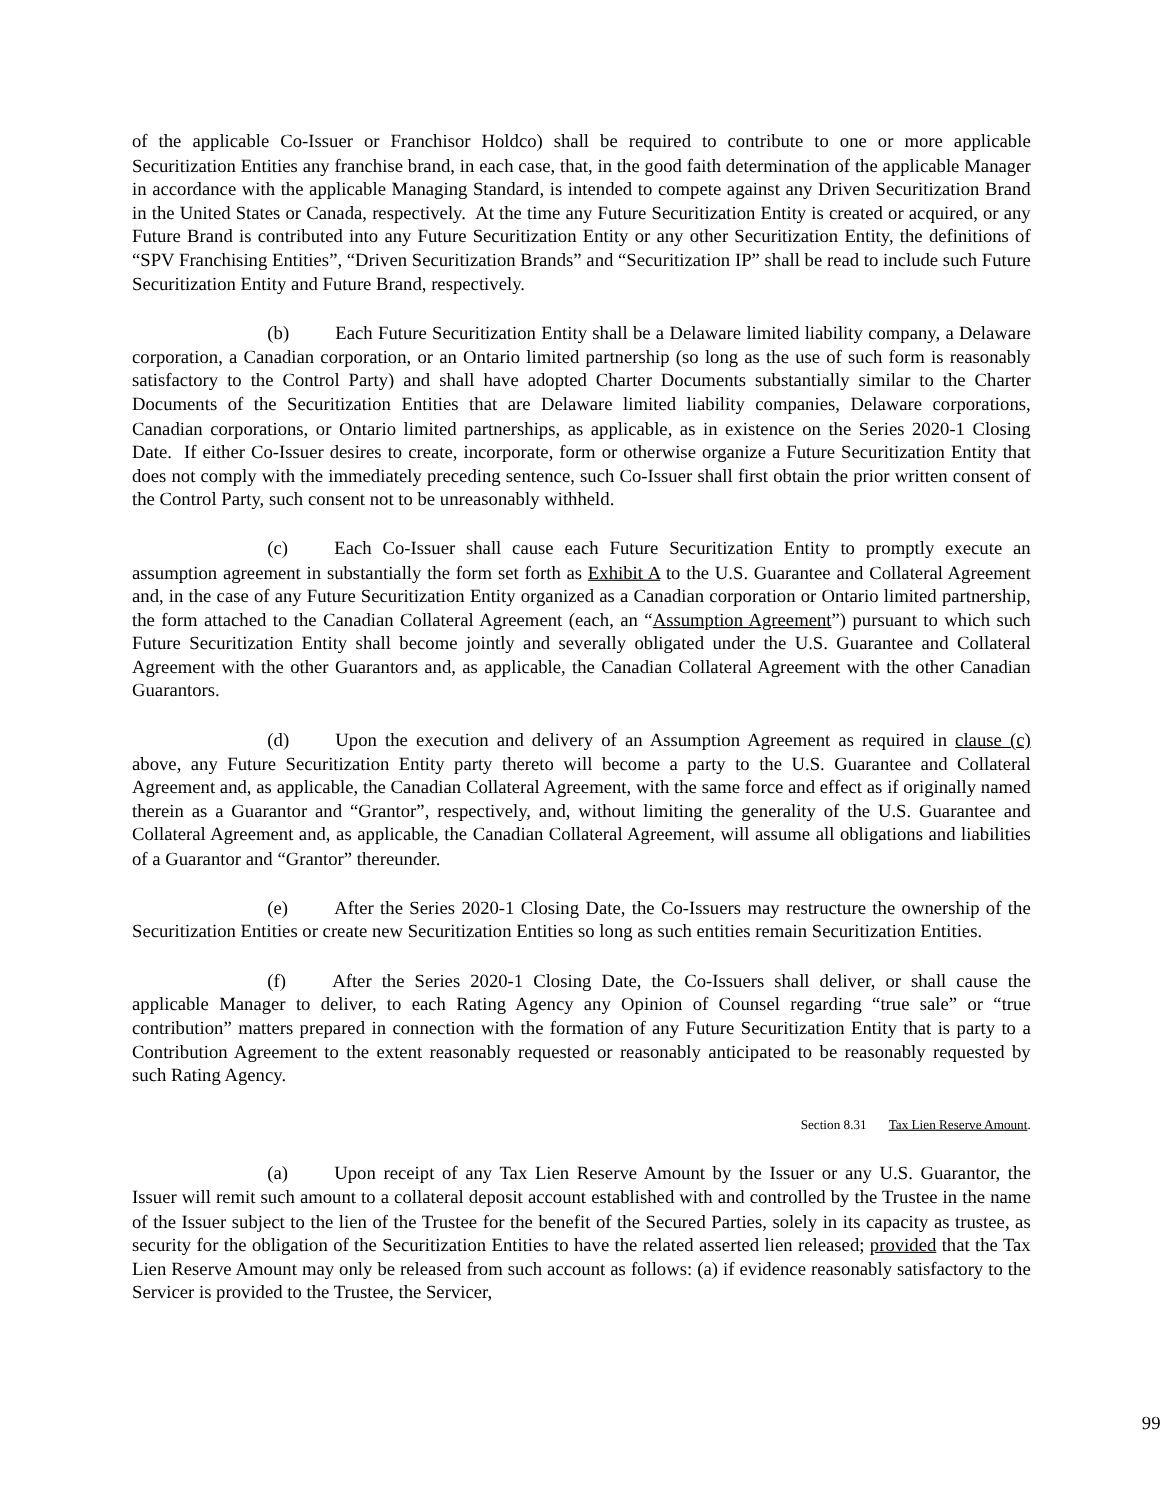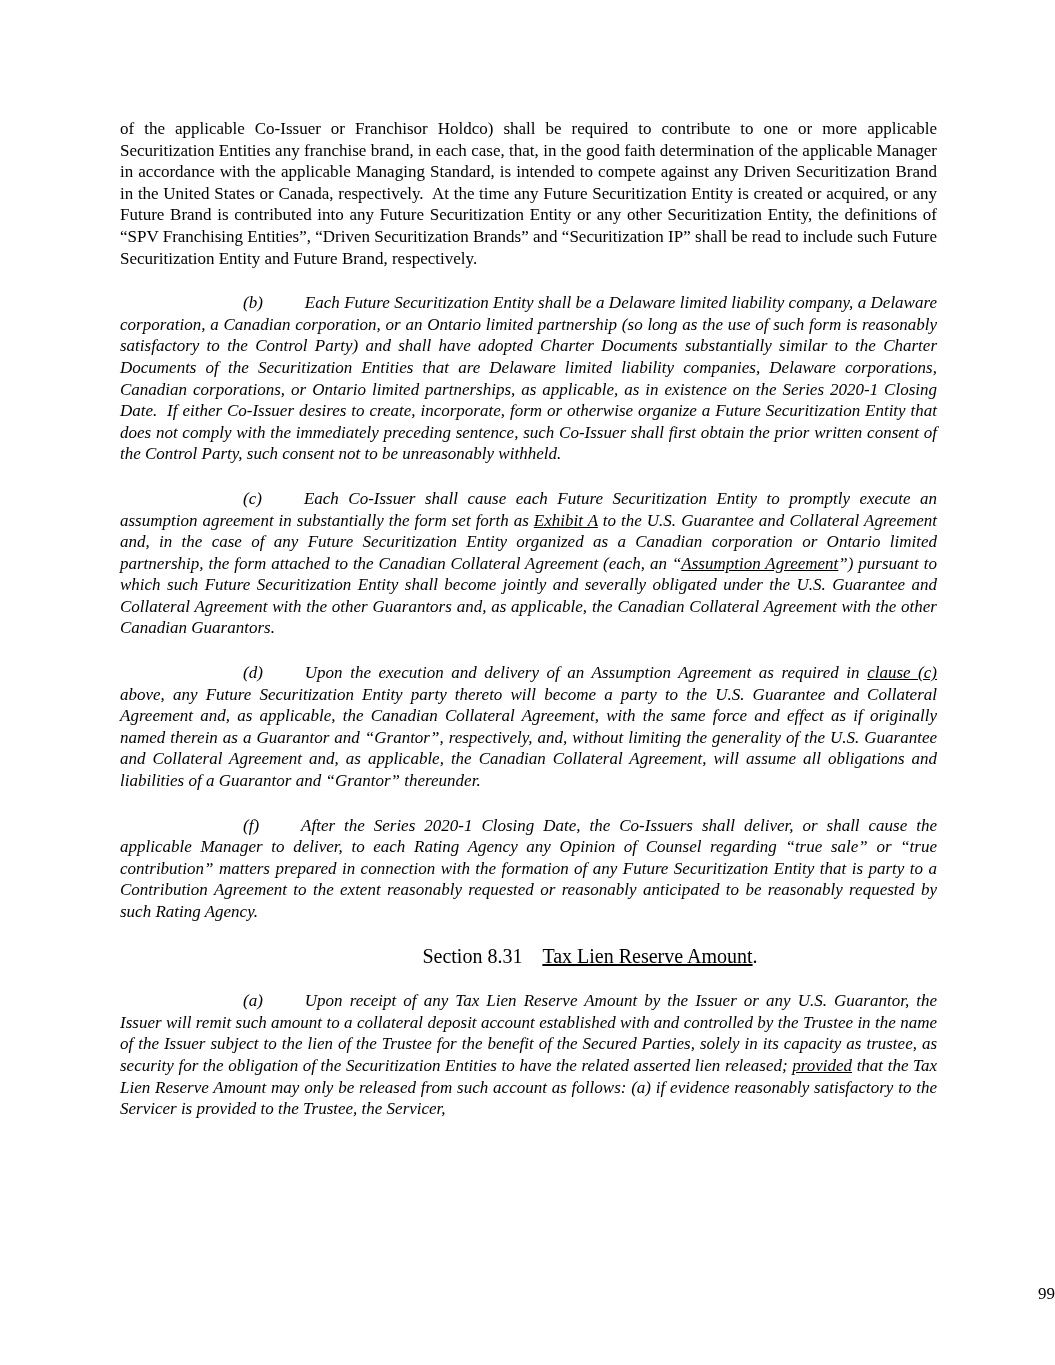--- a/index.html
+++ b/index.html
@@ -23,39 +23,38 @@
     width: 817px;
   }
   .para {
     margin: 0 0 23px 0;
     font-size: 17px;
     line-height: 21.6px;
     text-align: justify;
   }
   .indented {
     text-indent: 123px;
-    font-style: italic;
   }
   .tab {
     display: inline-block;
     width: 42px;
   }
   .tab-sm {
     display: inline-block;
     width: 20px;
   }
   .u {
     text-decoration: underline;
   }
   .section-heading {
     margin: 0 0 23px 0;
-    font-size: 20px;
+    font-size: 12px;
     line-height: 21.6px;
     font-weight: normal;
-    text-align: center;
+    text-align: right;
     text-indent: 123px;
   }
   .page-number {
     position: absolute;
     top: 1283px;
     left: 0;
     width: 1055px;
     text-align: right;
     font-size: 17px;
     line-height: 21.6px;
@@ -68,20 +67,21 @@
   <div class="page-body">
 
     <p class="para"><span>of the applicable Co-Issuer or Franchisor Holdco) shall be required to contribute to one or more applicable Securitization Entities any franchise brand, in each case, that, in the good faith determination of the applicable Manager in accordance with the applicable Managing Standard, is intended to compete against any Driven Securitization Brand in the United States or Canada, respectively.&nbsp; At the time any Future Securitization Entity is created or acquired, or any Future Brand is contributed into any Future Securitization Entity or any other Securitization Entity, the definitions of “SPV Franchising Entities”, “Driven Securitization Brands” and “Securitization IP” shall be read to include such Future Securitization Entity and Future Brand, respectively.</span></p>
 
     <p class="para indented"><span>(b)</span><span class="tab"></span><span>Each Future Securitization Entity shall be a Delaware limited liability company, a Delaware corporation, a Canadian corporation, or an Ontario limited partnership (so long as the use of such form is reasonably satisfactory to the Control Party) and shall have adopted Charter Documents substantially similar to the Charter Documents of the Securitization Entities that are Delaware limited liability companies, Delaware corporations, Canadian corporations, or Ontario limited partnerships, as applicable, as in existence on the Series 2020-1 Closing Date.&nbsp; If either Co-Issuer desires to create, incorporate, form or otherwise organize a Future Securitization Entity that does not comply with the immediately preceding sentence, such Co-Issuer shall first obtain the prior written consent of the Control Party, such consent not to be unreasonably withheld.</span></p>
 
     <p class="para indented"><span>(c)</span><span class="tab"></span><span>Each Co-Issuer shall cause each Future Securitization Entity to promptly execute an assumption agreement in substantially the form set forth as </span><span class="u">Exhibit A</span><span> to the U.S. Guarantee and Collateral Agreement and, in the case of any Future Securitization Entity organized as a Canadian corporation or Ontario limited partnership, the form attached to the Canadian Collateral Agreement (each, an “</span><span class="u">Assumption Agreement</span><span>”) pursuant to which such Future Securitization Entity shall become jointly and severally obligated under the U.S. Guarantee and Collateral Agreement with the other Guarantors and, as applicable, the Canadian Collateral Agreement with the other Canadian Guarantors.</span></p>
 
     <p class="para indented"><span>(d)</span><span class="tab"></span><span>Upon the execution and delivery of an Assumption Agreement as required in </span><span class="u">clause (c)</span><span> above, any Future Securitization Entity party thereto will become a party to the U.S. Guarantee and Collateral Agreement and, as applicable, the Canadian Collateral Agreement, with the same force and effect as if originally named therein as a Guarantor and “Grantor”, respectively, and, without limiting the generality of the U.S. Guarantee and Collateral Agreement and, as applicable, the Canadian Collateral Agreement, will assume all obligations and liabilities of a Guarantor and “Grantor” thereunder.</span></p>
 
+    <p class="para indented"><span>(e)</span><span class="tab"></span><span>After the Series 2020-1 Closing Date, the Co-Issuers may restructure the ownership of the Securitization Entities or create new Securitization Entities so long as such entities remain Securitization Entities.</span></p>
 
     <p class="para indented"><span>(f)</span><span class="tab"></span><span>After the Series 2020-1 Closing Date, the Co-Issuers shall deliver, or shall cause the applicable Manager to deliver, to each Rating Agency any Opinion of Counsel regarding “true sale” or “true contribution” matters prepared in connection with the formation of any Future Securitization Entity that is party to a Contribution Agreement to the extent reasonably requested or reasonably anticipated to be reasonably requested by such Rating Agency.</span></p>
 
     <p class="section-heading"><span>Section 8.31</span><span class="tab-sm"></span><span class="u">Tax Lien Reserve Amount</span><span>.</span></p>
 
     <p class="para indented"><span>(a)</span><span class="tab"></span><span>Upon receipt of any Tax Lien Reserve Amount by the Issuer or any U.S. Guarantor, the Issuer will remit such amount to a collateral deposit account established with and controlled by the Trustee in the name of the Issuer subject to the lien of the Trustee for the benefit of the Secured Parties, solely in its capacity as trustee, as security for the obligation of the Securitization Entities to have the related asserted lien released; </span><span class="u">provided</span><span> that the Tax Lien Reserve Amount may only be released from such account as follows: (a) if evidence reasonably satisfactory to the Servicer is provided to the Trustee, the Servicer,</span></p>
 
   </div>
 
   <div class="page-number">99</div>

